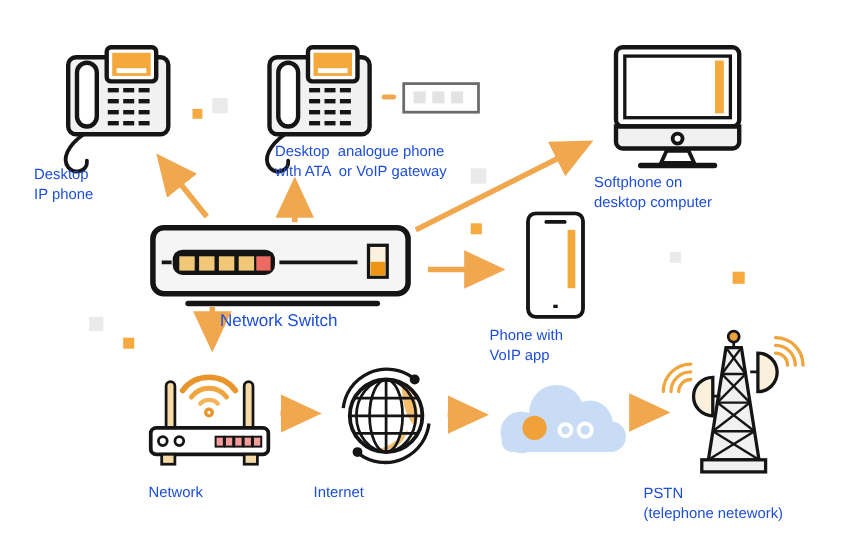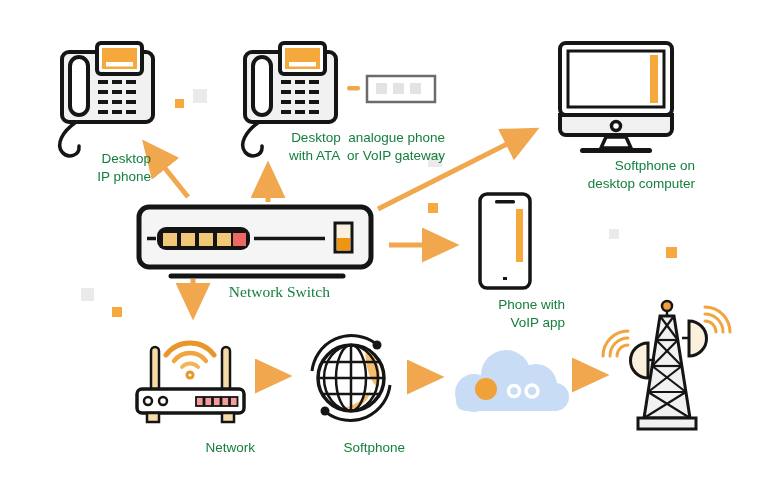--- a/index.html
+++ b/index.html
@@ -2,24 +2,24 @@
 <html><head>
 <meta charset="utf-8">
 <style>
   html,body{margin:0;padding:0;background:#fff;}
   .stage{
     position:relative;width:782px;height:489px;background:#ffffff;
     font-family:"Liberation Sans",sans-serif;overflow:hidden;
   }
   .stage svg{position:absolute;display:block;}
   .lbl{
-    position:absolute;color:#15803d;font-size:13.5px;line-height:1.32;
-    text-align:right;white-space:pre-wrap;
+    position:absolute;color:#1d4ed8;font-size:13.5px;line-height:1.32;
+    text-align:left;white-space:pre-wrap;
   }
-  .lbl.big{font-size:15.5px;font-family:Liberation Serif, serif;}
+  .lbl.big{font-size:15.5px;}
   .deco{position:absolute;}
   .deco.or{background:#F5A93E;}
   .deco.gr{background:#EAEAEA;}
   .d1{left:175px;top:99px;width:9px;height:9px;}
   .d2{left:193px;top:89px;width:14px;height:14px;}
   .d3{left:428px;top:153px;width:14px;height:14px;}
   .d4{left:428px;top:203px;width:10px;height:10px;}
   .d5{left:609px;top:229px;width:10px;height:10px;}
   .d6{left:666px;top:247px;width:11px;height:11px;}
   .d7{left:81px;top:288px;width:13px;height:13px;}
@@ -242,15 +242,17 @@
   <div class="lbl" style="left:31px;top:150px;width:120px">Desktop
 IP phone</div>
   <div class="lbl" style="left:250px;top:129px;width:195px">Desktop  analogue phone
 with ATA  or VoIP gateway</div>
   <div class="lbl" style="left:540px;top:157px;width:155px">Softphone on
 desktop computer</div>
   <div class="lbl big" style="left:200px;top:282px;width:130px">Network Switch</div>
   <div class="lbl" style="left:445px;top:296px;width:120px">Phone with
 VoIP app</div>
   <div class="lbl" style="left:135px;top:439px;width:120px">Network</div>
-  <div class="lbl" style="left:285px;top:439px;width:120px">Softphone</div>
+  <div class="lbl" style="left:285px;top:439px;width:120px">Internet</div>
+  <div class="lbl" style="left:585px;top:440px;width:160px">PSTN
+(telephone netework)</div>
 
 </div>
 
 </body></html>

